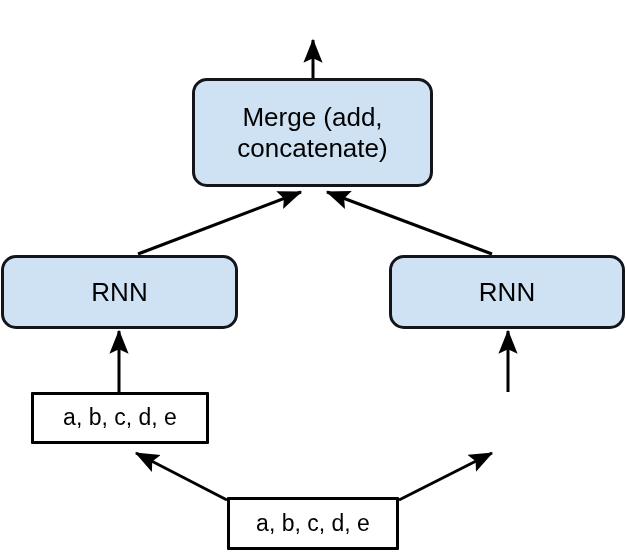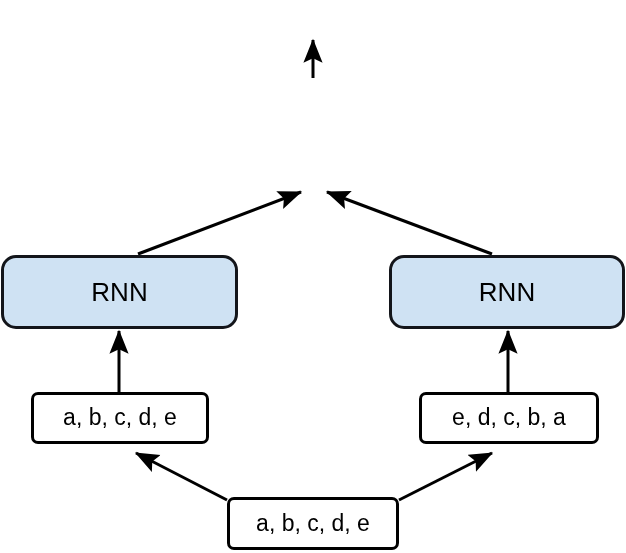--- a/index.html
+++ b/index.html
@@ -36,21 +36,21 @@
     color: #000000;
     line-height: 1.18;
     white-space: pre-line;
   }
   .node-rounded {
     border: 3px solid #13151a;
     border-radius: 15px;
   }
   .node-rect {
     border: 3px solid #000000;
-    border-radius: 7px;
+    border-radius: 1px;
   }
   .free-label {
     position: absolute;
     color: #000000;
     white-space: nowrap;
   }
 
   
   #node-merge {
     left: 192px; top: 78px; width: 241px; height: 109px;
@@ -101,24 +101,25 @@
     <line x1="119" y1="392" x2="119" y2="331" stroke="#000000" stroke-width="3" marker-end="url(#arrowhead)"></line>
 
     <line x1="508" y1="392" x2="508" y2="331" stroke="#000000" stroke-width="3" marker-end="url(#arrowhead)"></line>
 
     <line x1="227" y1="500" x2="136" y2="453" stroke="#000000" stroke-width="3" marker-end="url(#arrowhead)"></line>
 
     <line x1="399" y1="500" x2="492" y2="453" stroke="#000000" stroke-width="3" marker-end="url(#arrowhead)"></line>
   </svg>
 
 
+  <div class="node node-rounded" id="node-merge" style="background:#cfe2f3;">Merge (add,
+concatenate)</div>
 
   <div class="node node-rounded" id="node-rnn-left" style="background:#cfe2f3;">RNN</div>
 
   <div class="node node-rounded" id="node-rnn-right" style="background:#cfe2f3;">RNN</div>
 
   <div class="node node-rect" id="node-seq-left" style="background:#ffffff;">a, b, c, d, e</div>
 
-  <div class="node node-rect" id="node-seq-right" style="background:#ffffff;">e, d, c, b, a</div>
 
   <div class="node node-rect" id="node-seq-source" style="background:#ffffff;">a, b, c, d, e</div>
 
 </div>
 
 </body></html>

